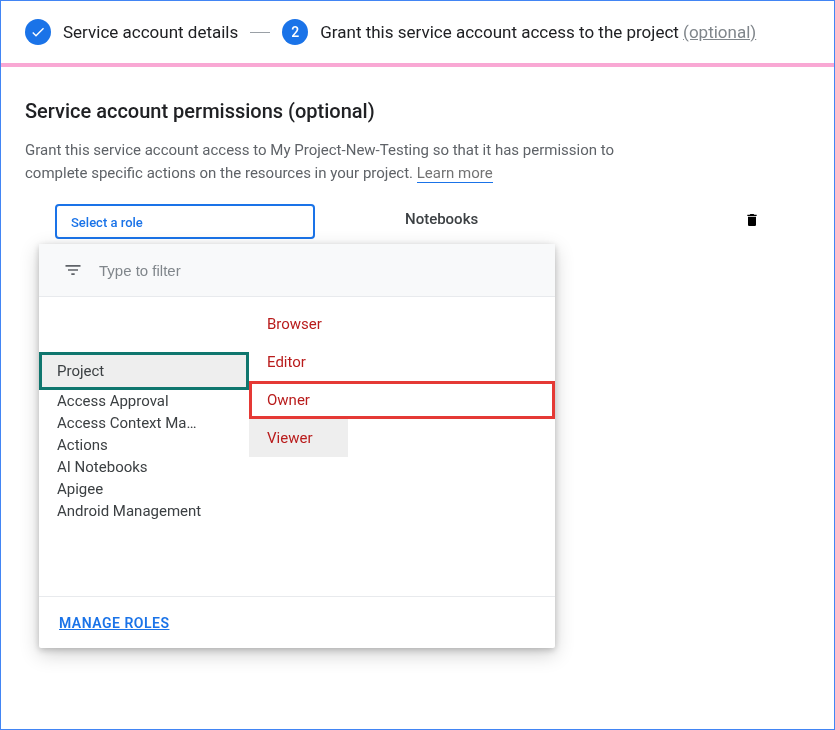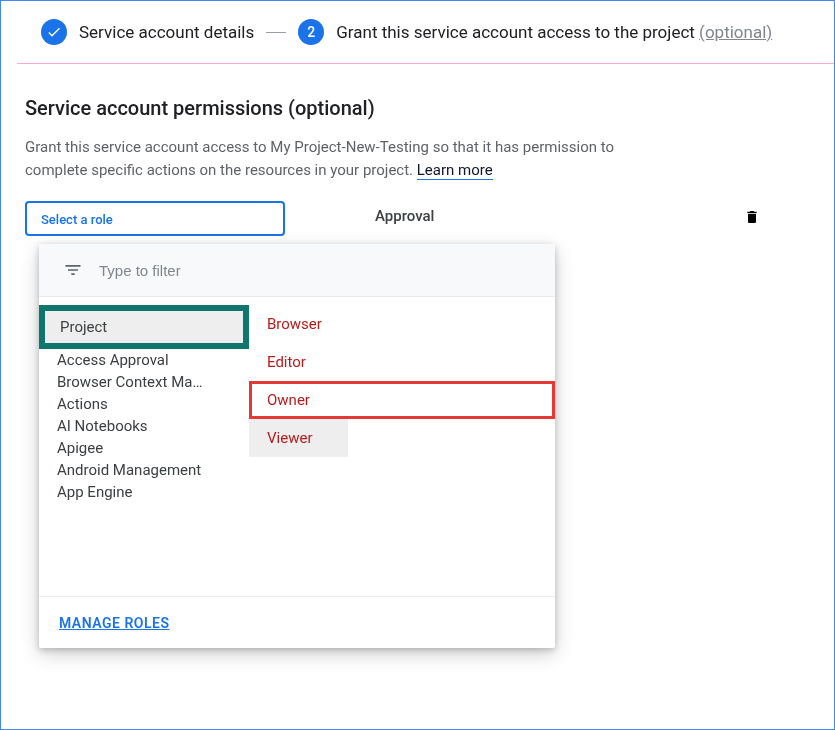--- a/index.html
+++ b/index.html
@@ -10,23 +10,22 @@
       width: 835px;
       height: 730px;
       border: 1px solid #4285f4;
       position: relative;
       overflow: hidden;
     }
     .stepper {
       display: flex;
       align-items: center;
       padding: 18px 24px;
-      border-bottom: 1px solid #f9a8d4;
+      border-bottom: 4px solid #f9a8d4;
       gap: 12px;
-      margin-left: 16px;
     }
     .step-circle {
       width: 26px;
       height: 26px;
       border-radius: 50%;
       background: #1a73e8;
       color: #fff;
       display: flex;
       align-items: center;
       justify-content: center;
@@ -34,33 +33,34 @@
       font-weight: 500;
       flex-shrink: 0;
     }
     .step-circle svg { width: 16px; height: 16px; fill: #fff; }
     .step-label { font-size: 17px; color: #202124; }
     .step-optional { color: #80868b; text-decoration: underline; }
     .step-divider { width: 20px; height: 1px; background: #9aa0a6; }
     .content { padding: 32px 24px; position: relative; }
     .page-title { font-size: 20px; font-weight: 500; margin-bottom: 16px; }
     .page-desc { font-size: 15px; color: #5f6368; line-height: 1.5; max-width: 600px; margin-bottom: 20px; }
-    .learn-more { color: #0f172a; border-bottom: 1px solid #1a73e8; cursor: pointer; }
+    .learn-more { color: #737373; border-bottom: 1px solid #1a73e8; cursor: pointer; }
     .role-row {
       display: flex;
       align-items: flex-start;
       gap: 90px;
       position: relative;
     }
     .select-role-box {
       border: 2px solid #1a73e8;
       border-radius: 4px;
       padding: 6px 14px;
       width: 260px;
       position: relative;
+      margin-left: 30px;
     }
     .select-role-label { color: #1a73e8; font-size: 13px; font-weight: 500; }
     .condition-label { font-size: 15px; font-weight: 500; color: #3c4043; padding-top: 6px; }
     .delete-icon {
       position: absolute;
       right: 50px;
       top: 6px;
       font-size: 20px;
       color: #000;
       cursor: pointer;
@@ -109,22 +109,23 @@
       padding: 2px 18px;
       font-size: 15px;
       color: #3c4043;
       cursor: pointer;
       white-space: nowrap;
       overflow: hidden;
       text-overflow: ellipsis;
     }
     .cat-item.selected { background: #eeeeee; }
     .cat-item.highlight {
-      border: 6px solid #0f766e;
+      border: 3px solid #0f766e;
       padding: 7px 15px;
+      margin-top: 47px;
     }
     .roles-col {
       flex: 1;
       padding-top: 8px;
     }
     .role-item {
       padding: 10px 18px;
       font-size: 15px;
       color: #b91c1c;
       cursor: pointer;
@@ -167,21 +168,21 @@
 
 <div class="content">
   <h1 class="page-title">Service account permissions (optional)</h1>
   <p class="page-desc">
     <span>Grant this service account access to My Project-New-Testing so that it has permission to complete specific actions on the resources in your project. </span><span class="learn-more">Learn more</span>
   </p>
   <div class="role-row">
     <div class="select-role-box">
       <span class="select-role-label">Select a role</span>
     </div>
-    <div class="condition-label">Approval</div>
+    <div class="condition-label">Notebooks</div>
     <span class="delete-icon">
       <svg width="16" height="18" viewBox="0 0 24 24" fill="#000">
           <path d="M6 19c0 1.1.9 2 2 2h8c1.1 0 2-.9 2-2V7H6v12zM19 4h-3.5l-1-1h-5l-1 1H5v2h14V4z"></path>
         </svg>
     </span>
   </div>
 </div>
 
 <div class="dropdown">
   <div class="filter-row">
@@ -189,26 +190,25 @@
       <svg width="20" height="20" viewBox="0 0 24 24" fill="#5f6368">
           <path d="M10 18h4v-2h-4v2zM3 6v2h18V6H3zm3 7h12v-2H6v2z"></path>
         </svg>
     </span>
     <input class="filter-input" placeholder="Type to filter" style="">
   </div>
   <div class="dropdown-body">
     <div class="categories-col">
       <div class="cat-item selected highlight">Project</div>
       <div class="cat-item">Access Approval</div>
-      <div class="cat-item">Browser Context Ma…</div>
+      <div class="cat-item">Access Context Ma…</div>
       <div class="cat-item">Actions</div>
       <div class="cat-item">AI Notebooks</div>
       <div class="cat-item">Apigee</div>
       <div class="cat-item">Android Management</div>
-      <div class="cat-item">App Engine</div>
     </div>
     <div class="roles-col">
       <div class="role-item">Browser</div>
       <div class="role-item">Editor</div>
       <div class="role-item highlight">Owner</div>
       <div><div class="role-item hovered">Viewer</div></div>
     </div>
   </div>
   <div class="dropdown-footer">
     <span class="manage-roles">MANAGE ROLES</span>

